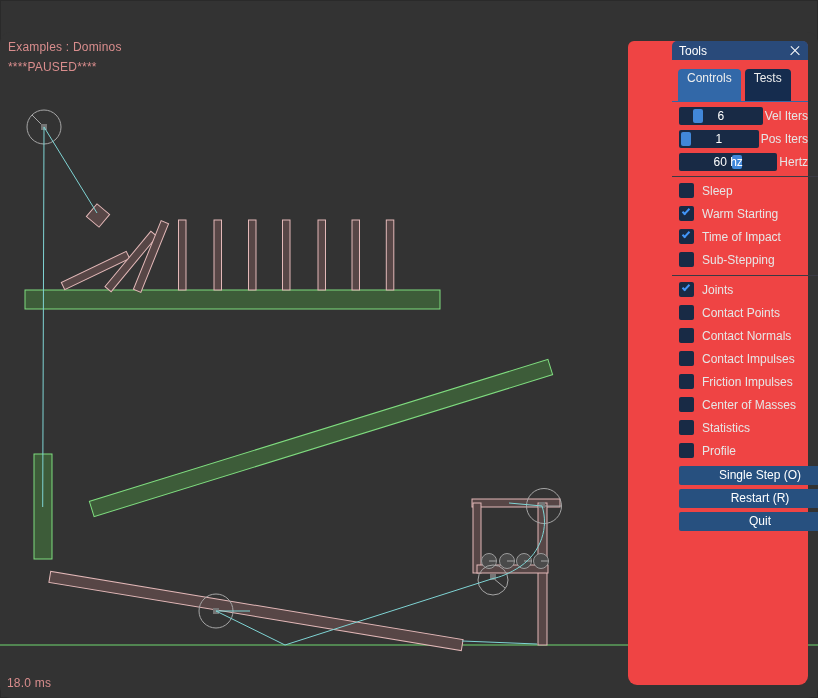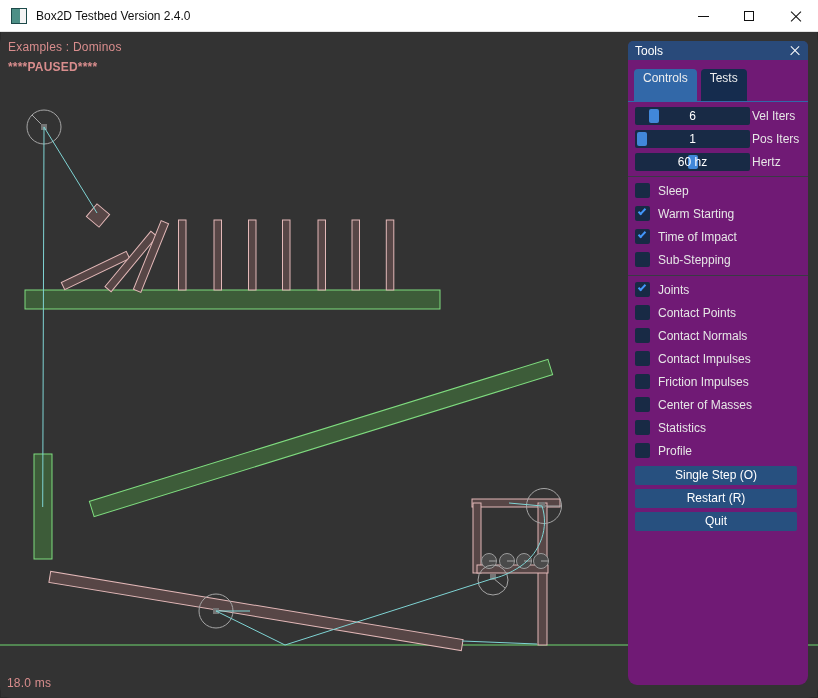--- a/index.html
+++ b/index.html
@@ -29,26 +29,26 @@
   .pink  { fill:#574646; stroke:#e3b8b8; stroke-width:1; }
   .gray-c{ fill:none; stroke:#a6a6a6; stroke-width:1; }
   .gray-l{ stroke:#a6a6a6; stroke-width:1; }
   .ball  { fill:#4a4a4a; stroke:#9b9b9b; stroke-width:1; }
   .gsq   { fill:#757575; }
   .joint { stroke:#7fd4d4; stroke-width:1; fill:none; }
   .groundline { stroke:#70d970; stroke-width:1; }
 
   .hud { position:absolute; font-size:12px; color:#d98d8d; letter-spacing:.2px; }
   .hud-example { left:8px; top:8px; }
-  .hud-paused  { left:8px; top:28px;font-weight:bold; }
+  .hud-paused  { left:8px; top:28px; }
   .hud-ms      { left:7px; top:644px; }
 
   
-  .panel { position:absolute; left:628px; top:9px; width:180px; height:644px; background:#701a75;
-           border-radius:6px 6px 9px 9px; color:#e6e6e6; font-size:12px; }
+  .panel { position:absolute; left:628px; top:9px; width:180px; height:644px; background:#ef4444;
+           border-radius:6px 6px 9px 9px; color:#e6e6e6; font-size:12px;padding-left:44px; }
   .panel-titlebar { height:19px; background:#294a7a; border-radius:5px 5px 0 0;
                     display:flex; align-items:center; padding:0 7px; }
   .panel-title { color:#fff; }
   .panel-close { margin-left:auto; position:relative; width:12px; height:12px; }
   .panel-close:before,.panel-close:after { content:""; position:absolute; left:0; top:5.5px; width:12px; height:1.4px; background:#fff; }
   .panel-close:before { transform:rotate(45deg); }
   .panel-close:after  { transform:rotate(-45deg); }
 
   .tabbar { margin-top:9px; padding-left:6px; border-bottom:1px solid #3268a8; display:flex; gap:4px; }
   .tab { height:32px; line-height:18px; padding:0 9px; border-radius:4px 4px 0 0; background:#152c4e; color:#eee; }
@@ -72,35 +72,20 @@
 
   .btn-stack { margin-top:2px; }
   .panel-btn { width:162px; height:19px; line-height:19px; background:#27507f; border-radius:2px;
                text-align:center; color:#fff; margin-bottom:4px; }
 </style>
 </head>
 <body>
 
 <div class="app">
 
-  <div class="os-titlebar">
-    <div class="app-icon"></div>
-    <div class="os-title">Box2D Testbed Version 2.4.0</div>
-    <div class="caption-buttons">
-      <div class="cap-btn">
-          <div class="glyph-min"></div>
-        </div>
-      <div class="cap-btn">
-          <div class="glyph-max"></div>
-        </div>
-      <div class="cap-btn">
-          <div class="glyph-close"></div>
-        </div>
-    </div>
-  </div>
 
   <div class="canvas">
     <svg class="scene" viewBox="0 32 818 666" width="818" height="666">
 
       <line class="groundline" x1="0" y1="645" x2="818" y2="645"></line>
 
       <rect class="green" x="25" y="290" width="415" height="19"></rect>
       <g transform="translate(321,438) rotate(-17.2)">
         <rect class="green" x="-240" y="-8" width="480" height="16"></rect>
       </g>

